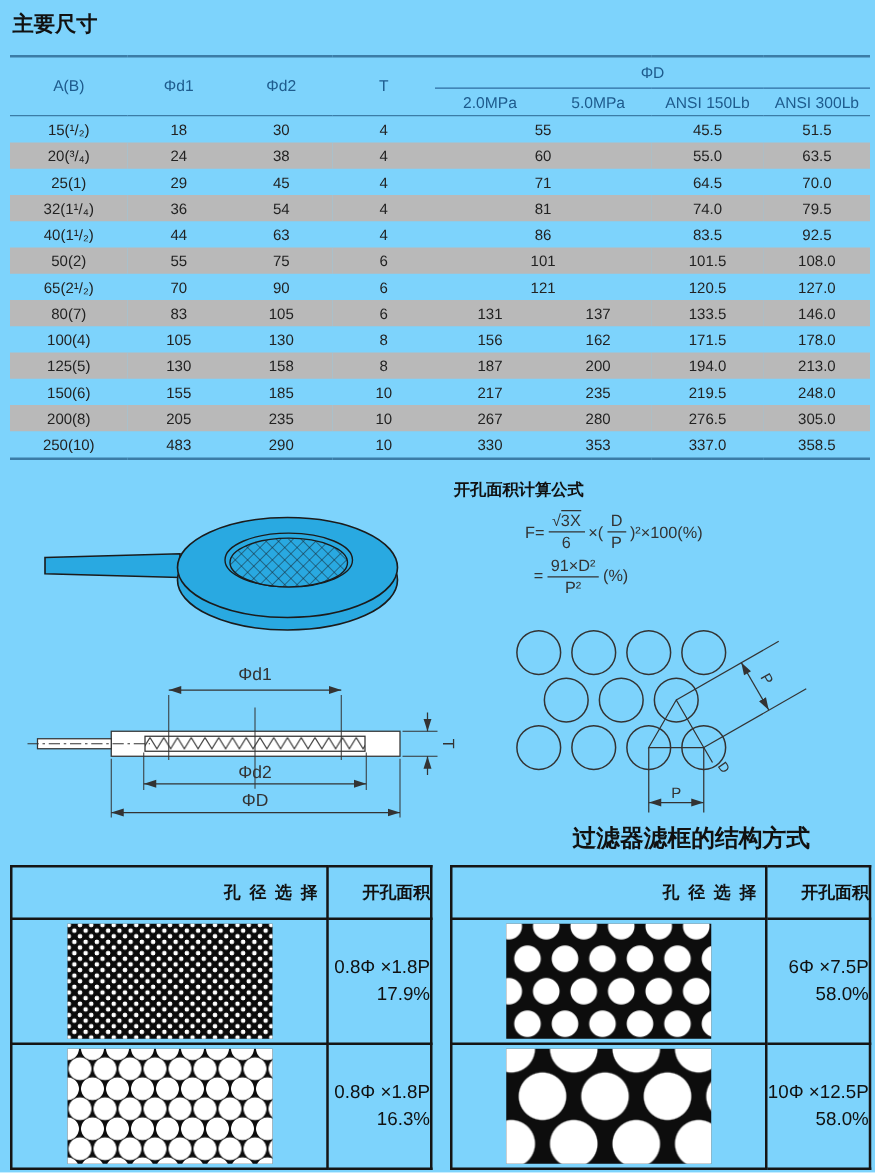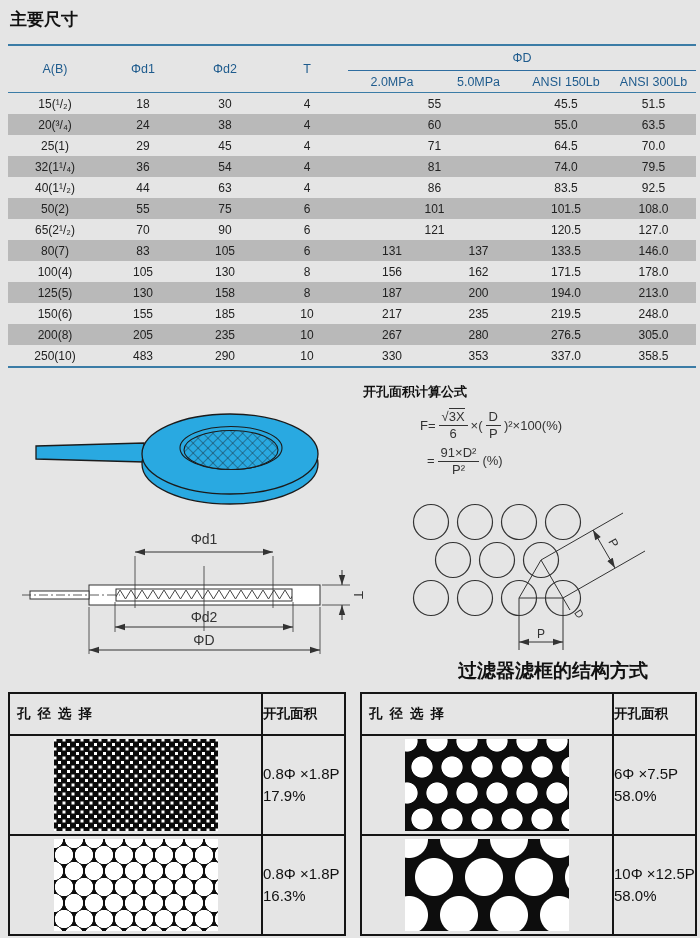--- a/index.html
+++ b/index.html
@@ -1,16 +1,16 @@
 <!DOCTYPE html>
 <html><head>
 <meta charset="utf-8">
 <style>
   html,body{margin:0;padding:0;background:#fff;}
-  .page{position:relative;width:700px;height:938px;background:#e5e5e5;overflow:hidden;
+  .page{position:relative;width:700px;height:938px;background:#7dd3fc;overflow:hidden;
         font-family:"Liberation Sans","DejaVu Sans",sans-serif;color:#222;}
 
   
   .page-title{position:absolute;left:10px;top:8px;font-size:17px;font-weight:bold;color:#111;}
 
   
   .main-table{position:absolute;left:8px;top:44px;width:688px;border-collapse:collapse;
               border-top:2px solid #3b7ca6;border-bottom:2px solid #3b7ca6;table-layout:fixed;}
   .main-table th{color:#1e5b8d;font-weight:normal;font-size:12.5px;text-align:center;padding:0;}
   .main-table thead tr.h1 th{height:24px;vertical-align:middle;}
@@ -32,21 +32,21 @@
 
   
   .fig{position:absolute;}
   svg text{font-family:"Liberation Sans","DejaVu Sans",sans-serif;fill:#333;}
 
   .pattern-caption{position:absolute;left:413px;top:658px;width:280px;text-align:center;
                    font-size:19px;font-weight:bold;color:#111;}
 
   
   .hole-table{position:absolute;border-collapse:collapse;table-layout:fixed;height:240px;}
-  .hole-table th,.hole-table td{border:2px solid #151515;text-align:left;vertical-align:middle;padding:0;}
+  .hole-table th,.hole-table td{border:2px solid #151515;text-align:right;vertical-align:middle;padding:0;}
   .hole-table th{height:40px;font-size:13.5px;font-weight:bold;color:#111;}
   .hole-table th.hole{letter-spacing:7px;text-indent:7px;}
   .hole-table td{height:98px;font-size:15px;color:#111;line-height:1.5;}
   .swatch{width:164px;height:92px;margin:0 auto;}
 
   .pat-dots{background-color:#0b0b0b;
     background-image:radial-gradient(circle,#fff 1.7px,rgba(0,0,0,0) 2px),
                      radial-gradient(circle,#fff 1.7px,rgba(0,0,0,0) 2px);
     background-size:9px 9px;background-position:1px 1px,5.5px 5.5px;}
   .pat-holes-md{background-color:#0d0d0d;

